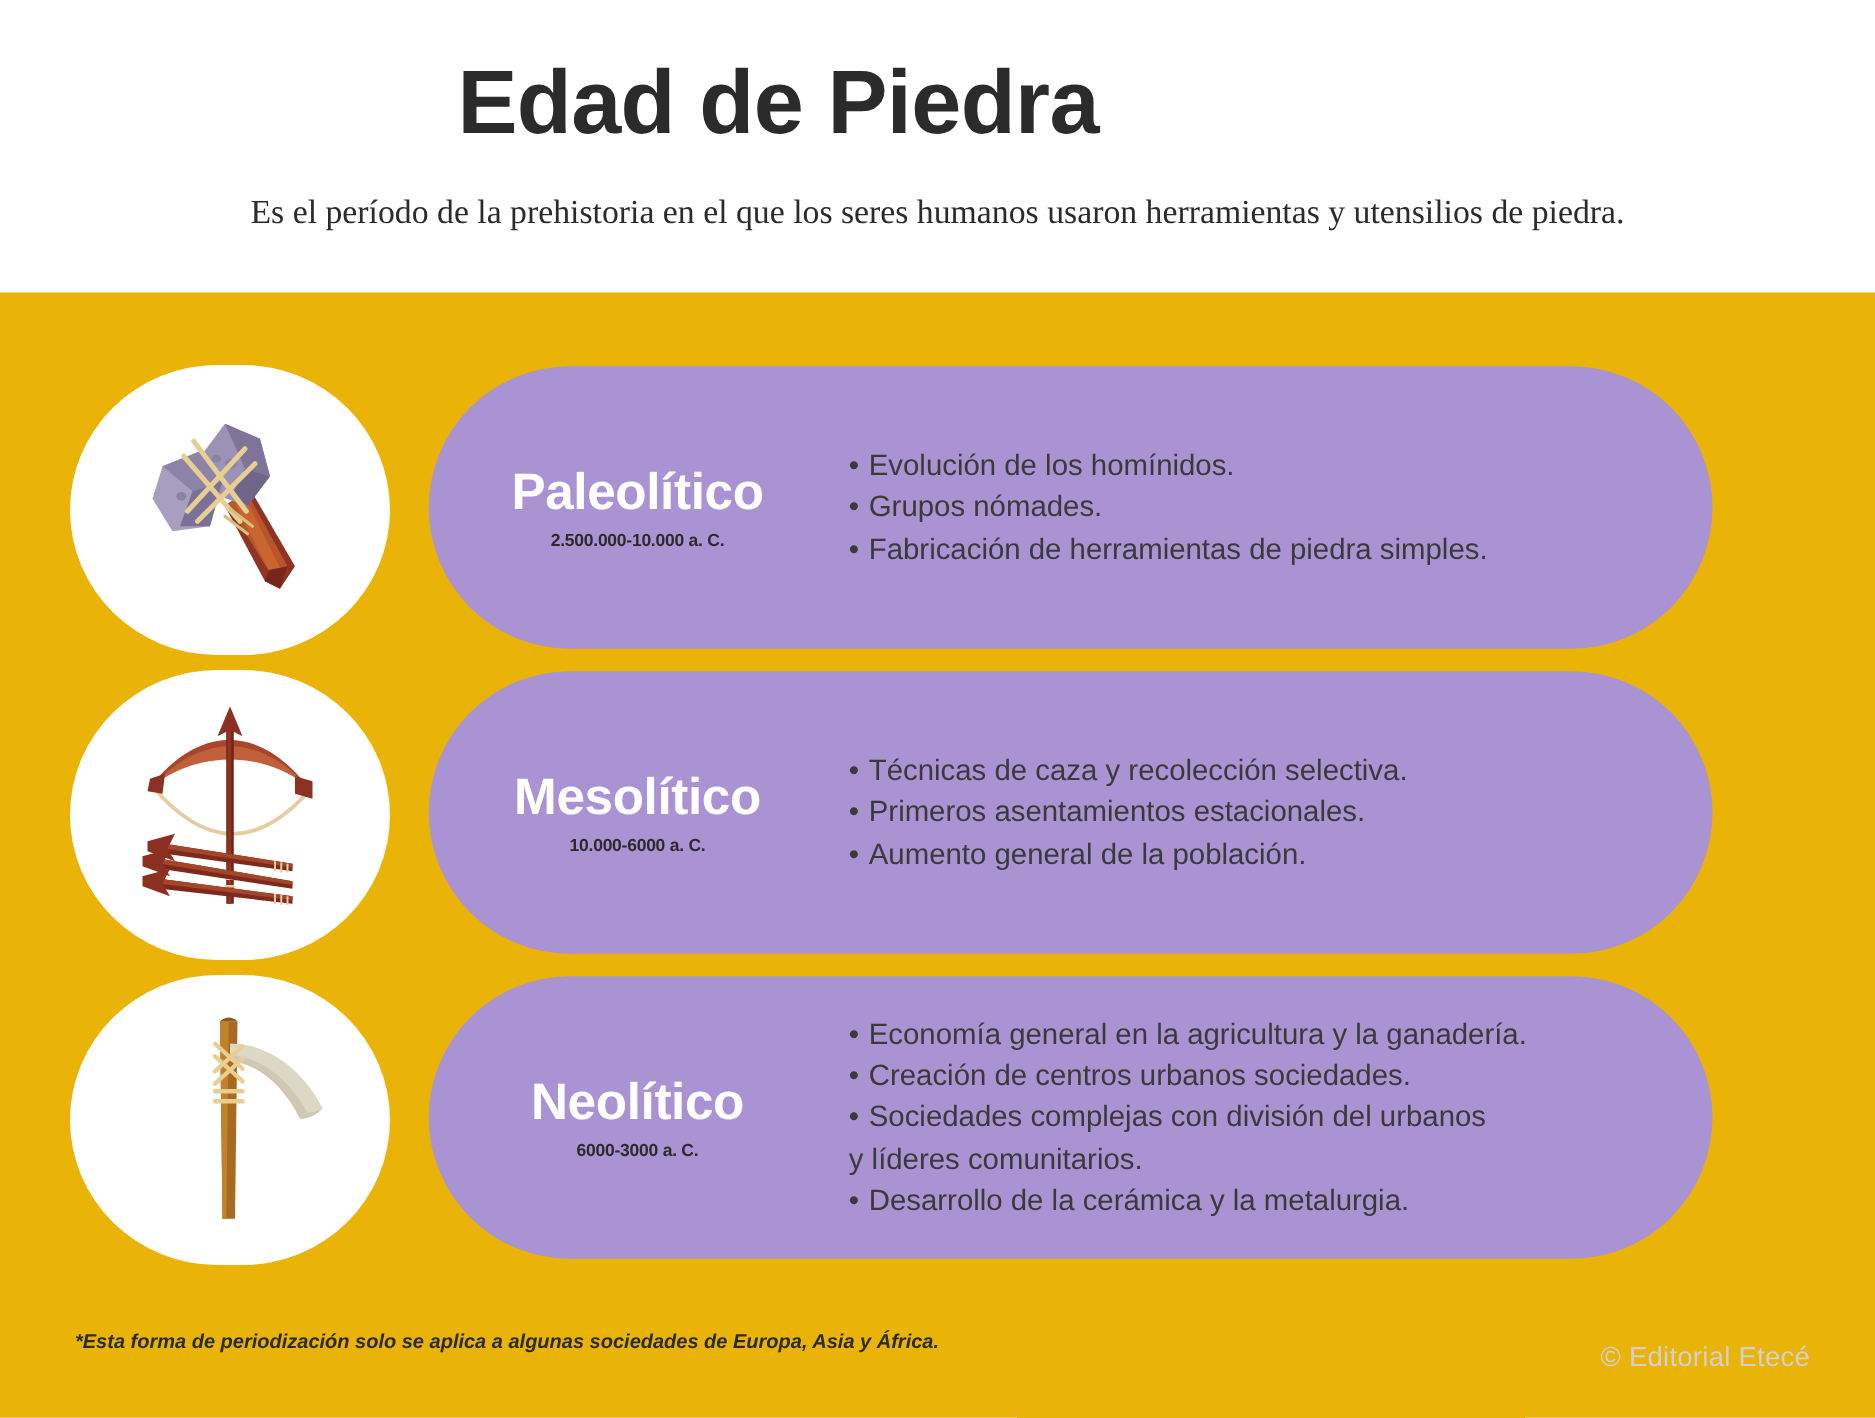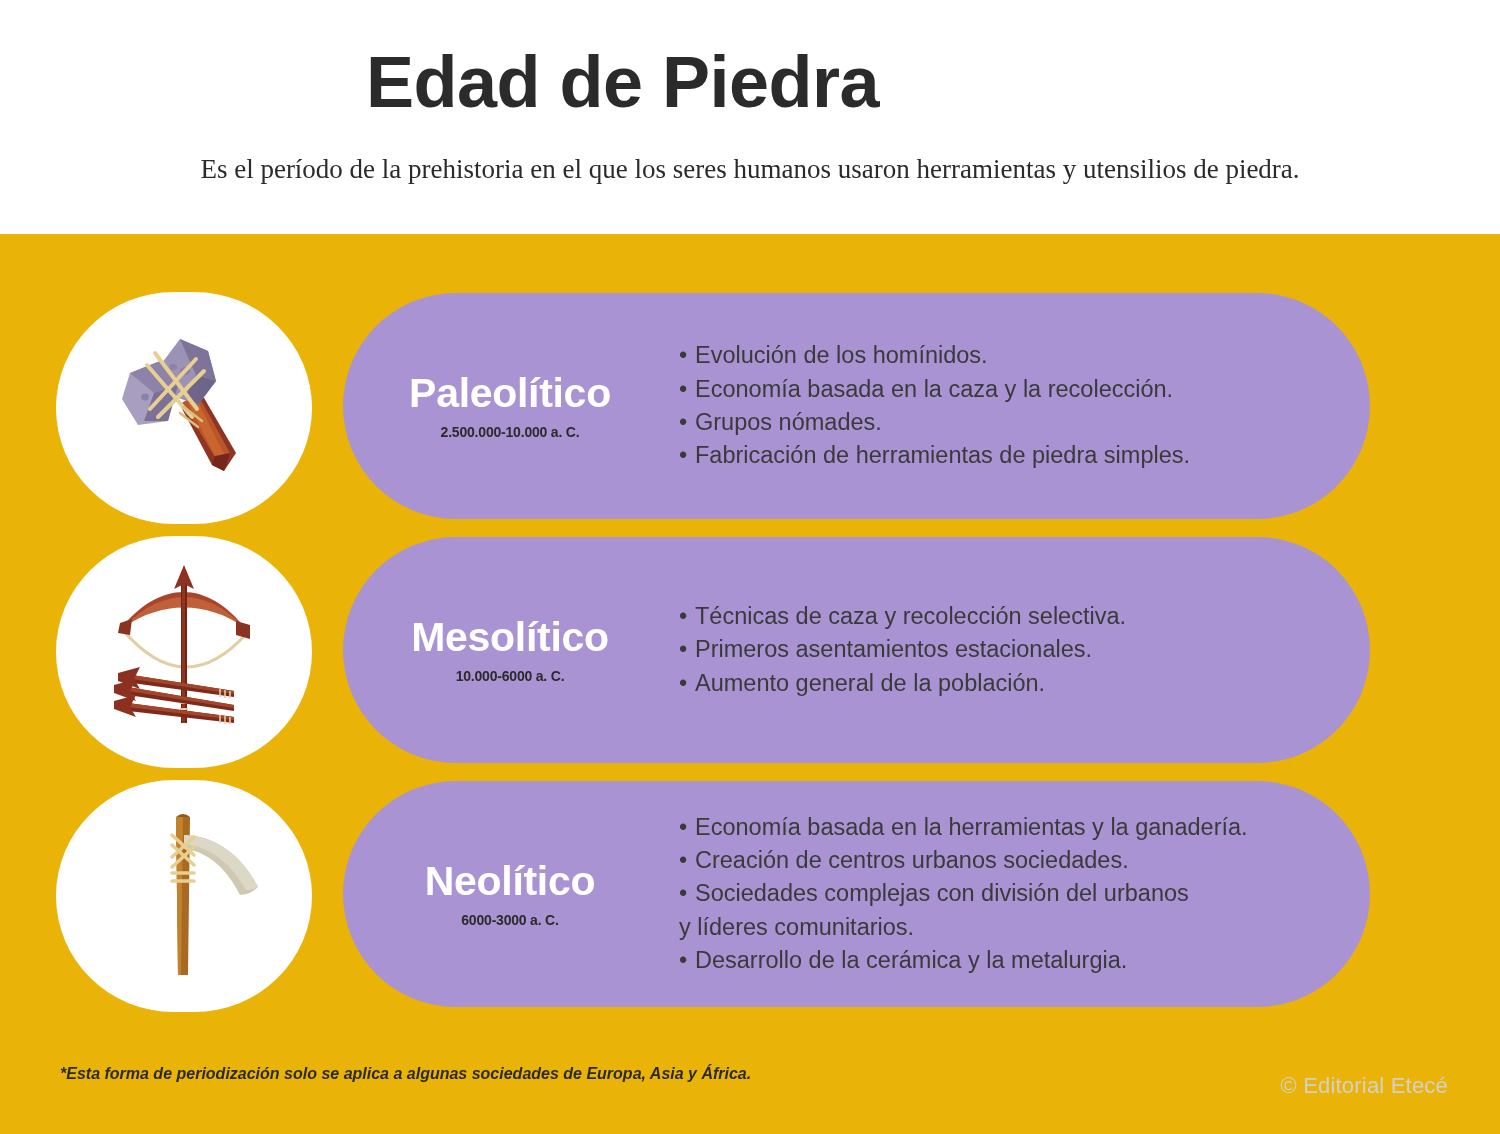--- a/index.html
+++ b/index.html
@@ -198,21 +198,20 @@
           </g>
         </svg>
       </div>
       <div class="pill">
         <div class="label-col">
           <div class="era-name">Paleolítico</div>
           <div class="era-dates">2.500.000-10.000 a. C.</div>
         </div>
         <div class="bullets">
           <div class="bullet-line"><span class="dot">•</span><span>Evolución de los homínidos.</span></div>
-          <div class="bullet-line"><span class="dot">•</span><span>Economía basada en la caza y la recolección.</span></div>
           <div class="bullet-line"><span class="dot">•</span><span>Grupos nómades.</span></div>
           <div class="bullet-line"><span class="dot">•</span><span>Fabricación de herramientas de piedra simples.</span></div>
         </div>
       </div>
     </div>
 
     <div class="row" id="row-1">
       <div class="icon-blob">
         <svg width="200" height="190" viewBox="0 0 200 190" aria-hidden="true">
 
@@ -294,21 +293,21 @@
             <path d="M88 80 L110 80"></path>
           </g>
         </svg>
       </div>
       <div class="pill">
         <div class="label-col">
           <div class="era-name">Neolítico</div>
           <div class="era-dates">6000-3000 a. C.</div>
         </div>
         <div class="bullets">
-          <div class="bullet-line"><span class="dot">•</span><span>Economía basada en la herramientas y la ganadería.</span></div>
+          <div class="bullet-line"><span class="dot">•</span><span>Economía general en la agricultura y la ganadería.</span></div>
           <div class="bullet-line"><span class="dot">•</span><span>Creación de centros urbanos sociedades.</span></div>
           <div class="bullet-line"><span class="dot">•</span><span>Sociedades complejas con división del urbanos</span></div>
           <div class="bullet-line cont"><span class="dot"></span><span>y líderes comunitarios.</span></div>
           <div class="bullet-line"><span class="dot">•</span><span>Desarrollo de la cerámica y la metalurgia.</span></div>
         </div>
       </div>
     </div>
 
   </div>
 

